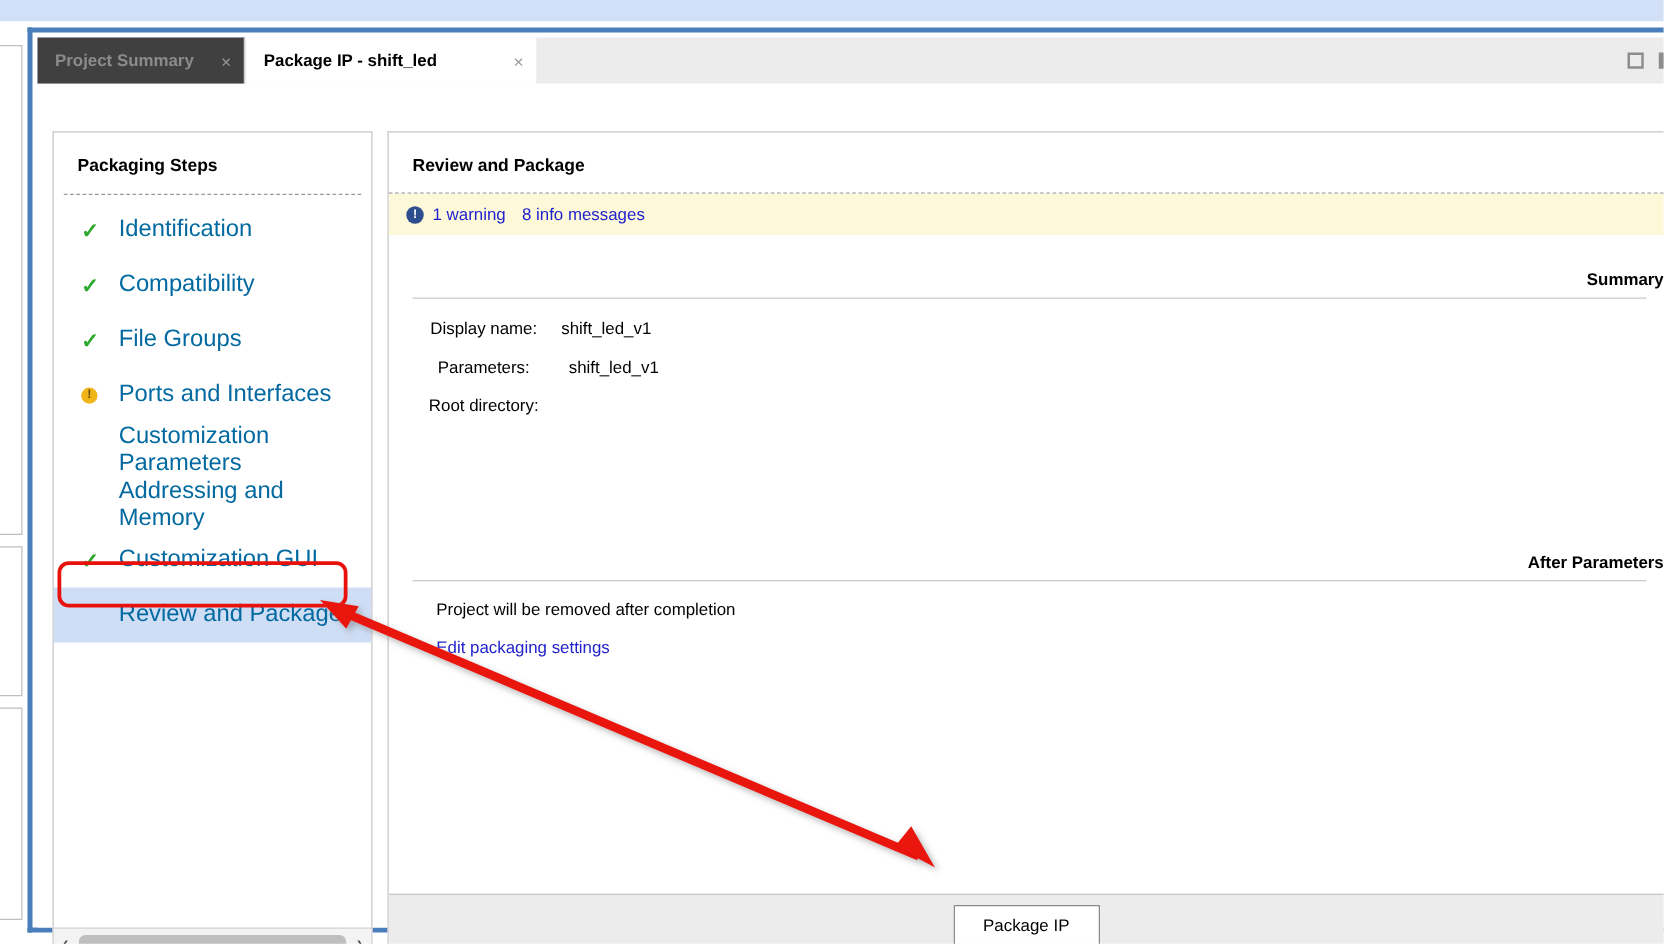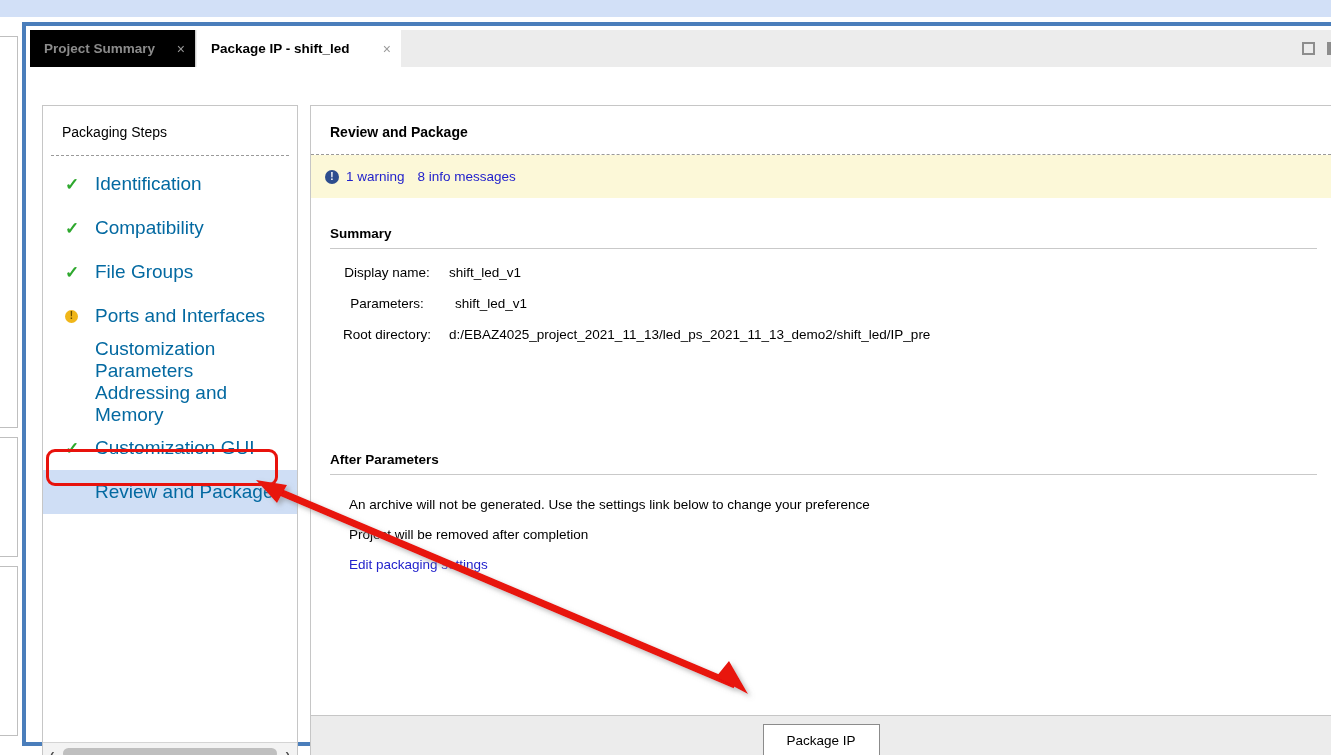--- a/index.html
+++ b/index.html
@@ -61,31 +61,31 @@
     height: 37px;
     box-sizing: border-box;
     display: flex;
     align-items: center;
     padding: 0 10px 0 14px;
     cursor: default;
   }
   .tab-inactive {
     left: 0;
     width: 166px;
-    background: #000000;
+    background: #404040;
     border-right: 1px solid #cdcdcd;
   }
   .tab-inactive .tab-label {
     color: #8b8b8b;
     font-weight: bold;
     font-size: 13.5px;
   }
   .tab-active {
     left: 167px;
-    width: 204px;
+    width: 232px;
     background: #ffffff;
   }
   .tab-active .tab-label {
     color: #000000;
     font-weight: bold;
     font-size: 13.5px;
   }
   .tab-close {
     margin-left: auto;
     padding-left: 14px;
@@ -126,21 +126,21 @@
     position: absolute;
     left: 12px; top: 38px;
     width: 256px;
     height: 660px;
     border: 1px solid #c6c6c6;
     box-sizing: border-box;
     background: #ffffff;
   }
   .sidebar-title {
     padding: 18px 0 0 19px;
-    font-weight: normal;
+    font-weight: bold;
     font-size: 14px;
     color: #000000;
   }
   .sidebar-divider {
     margin: 15px 8px 0 8px;
     border-top: 1px dashed #9a9a9a;
   }
   .steps {
     margin-top: 6px;
   }
@@ -231,21 +231,21 @@
     padding: 18px 0 0 19px;
     font-weight: bold;
     font-size: 14px;
   }
   .content-divider {
     margin: 14px 0 0 0;
     border-top: 1px dashed #9a9a9a;
   }
   .msgbar {
     background: #fcf8d8;
-    height: 43px;
+    height: 33px;
     display: flex;
     align-items: center;
     padding-left: 14px;
   }
   .msg-icon {
     width: 14px; height: 14px;
     border-radius: 50%;
     background: #2d4d8e;
     position: relative;
     flex: none;
@@ -265,20 +265,21 @@
     color: #2222cc;
     font-size: 13.5px;
     cursor: pointer;
   }
   .msg-link + .msg-link { margin-left: 13px; }
 
   .section-head {
     margin: 28px 0 0 19px;
     font-weight: bold;
     font-size: 13.5px;
+    text-align: right;
   }
   .section-rule {
     margin: 7px 14px 0 19px;
     border-top: 1px solid #c9c9c9;
   }
 
   .kv {
     display: flex;
     margin-top: 16px;
     font-size: 13.5px;
@@ -453,27 +454,25 @@
       <div class="kv">
         <span class="kv-key">Display name:</span>
         <span class="kv-val">shift_led_v1</span>
       </div>
       <div class="kv">
         <span class="kv-key">Parameters:</span>
         <span class="kv-val indent">shift_led_v1</span>
       </div>
       <div class="kv">
         <span class="kv-key">Root directory:</span>
-        <span class="kv-val">d:/EBAZ4025_project_2021_11_13/led_ps_2021_11_13_demo2/shift_led/IP_pre</span>
       </div>
 
       <div class="section-head" style="margin-top:110px">After Parameters</div>
       <div class="section-rule"></div>
 
-      <div class="after-text">An archive will not be generated. Use the settings link below to change your preference</div>
       <div class="after-text tight">Project will be removed after completion</div>
       <div class="after-link">Edit packaging settings</div>
 
       <div class="footer">
         <button class="pkg-btn">Package IP</button>
       </div>
     </div>
 
   </div>
 </div>

